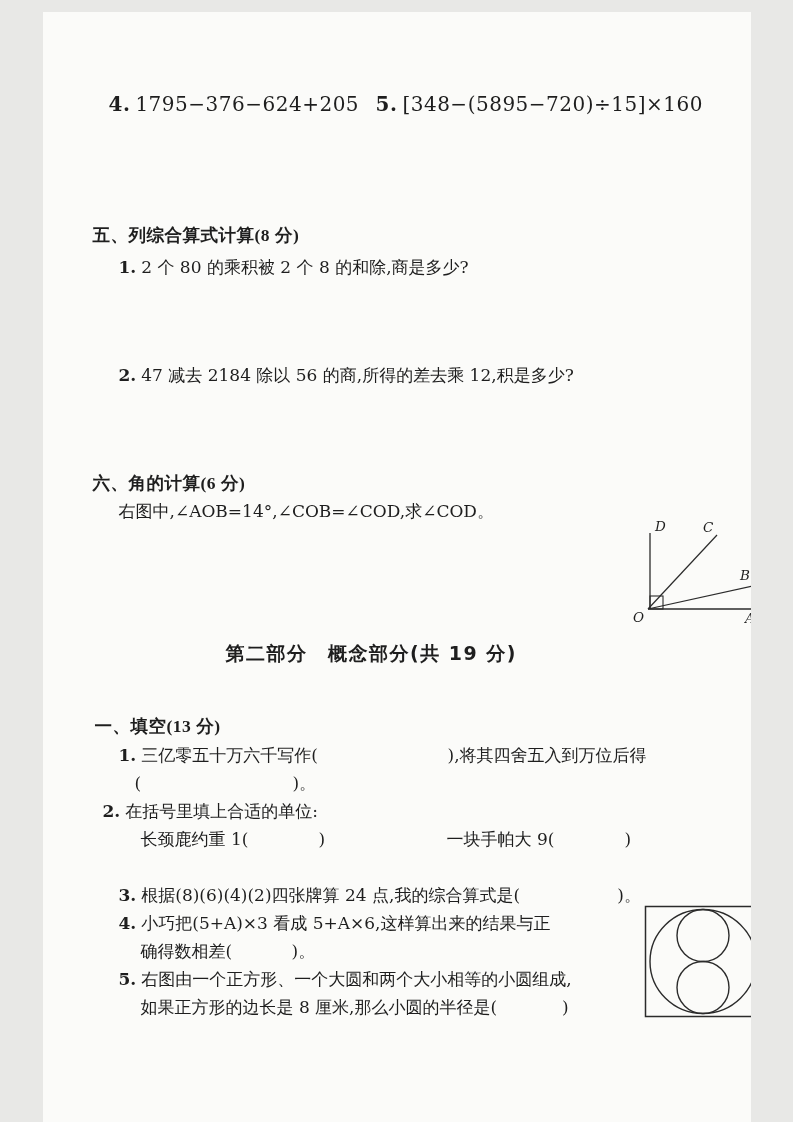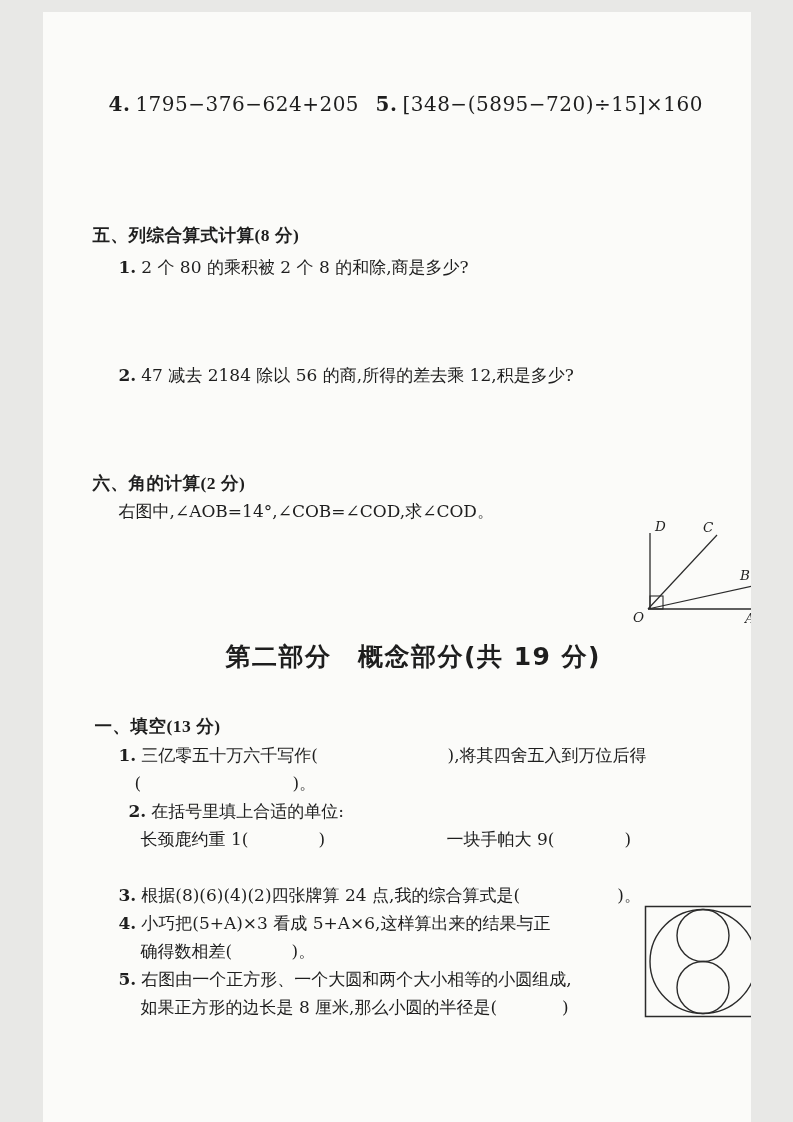--- a/index.html
+++ b/index.html
@@ -27,21 +27,21 @@
   .calc{font-size:20px;letter-spacing:0.5px;}
   .sec-title{
     font-family:Liberation Serif, serif;
     font-weight:bold;
     font-size:17.5px;
     letter-spacing:0.5px;
   }
   .h2{
     font-family:"DejaVu Sans","Liberation Sans",sans-serif;
     font-weight:bold;
-    font-size:25px;
+    font-size:19px;
     letter-spacing:1.5px;
     text-align:right;
   }
   .fig{position:absolute;}
   .fig svg line,.fig svg rect,.fig svg circle,.fig svg ellipse{
     stroke:#2b2b2b;fill:none;
   }
   .fig svg text{
     fill:#1e1e1e;
     font-family:"DejaVu Serif","Liberation Serif",serif;
@@ -55,21 +55,21 @@
 
 <div id="page">
 
   <div class="line calc" style="left:66px;top:80px;"><b class="num">4.</b><span>1795−376−624+205</span></div>
   <div class="line calc" style="left:333px;top:80px;"><b class="num">5.</b><span>[348−(5895−720)÷15]×160</span></div>
 
   <div class="line sec-title" style="left:50px;top:213px;">五、列综合算式计算(8 分)</div>
   <div class="line" style="left:76px;top:245px;"><b class="num">1.</b><span>2 个 80 的乘积被 2 个 8 的和除,商是多少?</span></div>
   <div class="line" style="left:76px;top:353px;"><b class="num">2.</b><span>47 减去 2184 除以 56 的商,所得的差去乘 12,积是多少?</span></div>
 
-  <div class="line sec-title" style="left:50px;top:461px;">六、角的计算(2 分)</div>
+  <div class="line sec-title" style="left:50px;top:461px;">六、角的计算(6 分)</div>
   <div class="line" style="left:76px;top:489px;">右图中,∠AOB=14°,∠COB=∠COD,求∠COD。</div>
 
   <div class="fig" style="left:585px;top:504px;width:140px;height:113px;">
     <svg width="140" height="113" viewBox="0 0 140 113">
       <line x1="20" y1="93" x2="128" y2="93" stroke-width="1.3"></line>
       <line x1="22" y1="93" x2="22" y2="17" stroke-width="1.3"></line>
       <line x1="20" y1="93" x2="125" y2="70" stroke-width="1.2"></line>
       <line x1="20" y1="93" x2="89" y2="19" stroke-width="1.2"></line>
       <rect x="22" y="80" width="13" height="13" stroke-width="1.1"></rect>
       <text x="5" y="106">O</text>
@@ -80,21 +80,21 @@
     </svg>
   </div>
 
   <div class="line h2" style="left:183px;top:630px;">第二部分　概念部分(共 19 分)</div>
 
   <div class="line sec-title" style="left:52px;top:704px;">一、填空(13 分)</div>
 
   <div class="line" style="left:76px;top:733px;"><b class="num">1.</b><span>三亿零五十万六千写作(                        ),将其四舍五入到万位后得</span></div>
   <div class="line" style="left:92px;top:761px;">(                            )。</div>
 
-  <div class="line" style="left:86px;top:789px;"><b class="num">2.</b><span>在括号里填上合适的单位:</span></div>
+  <div class="line" style="left:60px;top:789px;"><b class="num">2.</b><span>在括号里填上合适的单位:</span></div>
   <div class="line" style="left:98px;top:817px;">长颈鹿约重 1(             )</div>
   <div class="line" style="left:404px;top:817px;">一块手帕大 9(             )</div>
 
   <div class="line" style="left:76px;top:873px;"><b class="num">3.</b><span>根据(8)(6)(4)(2)四张牌算 24 点,我的综合算式是(                  )。</span></div>
 
   <div class="line" style="left:76px;top:901px;"><b class="num">4.</b><span>小巧把(5+A)×3 看成 5+A×6,这样算出来的结果与正</span></div>
   <div class="line" style="left:98px;top:929px;">确得数相差(           )。</div>
 
   <div class="line" style="left:76px;top:957px;"><b class="num">5.</b><span>右图由一个正方形、一个大圆和两个大小相等的小圆组成,</span></div>
   <div class="line" style="left:98px;top:985px;">如果正方形的边长是 8 厘米,那么小圆的半径是(            )</div>

